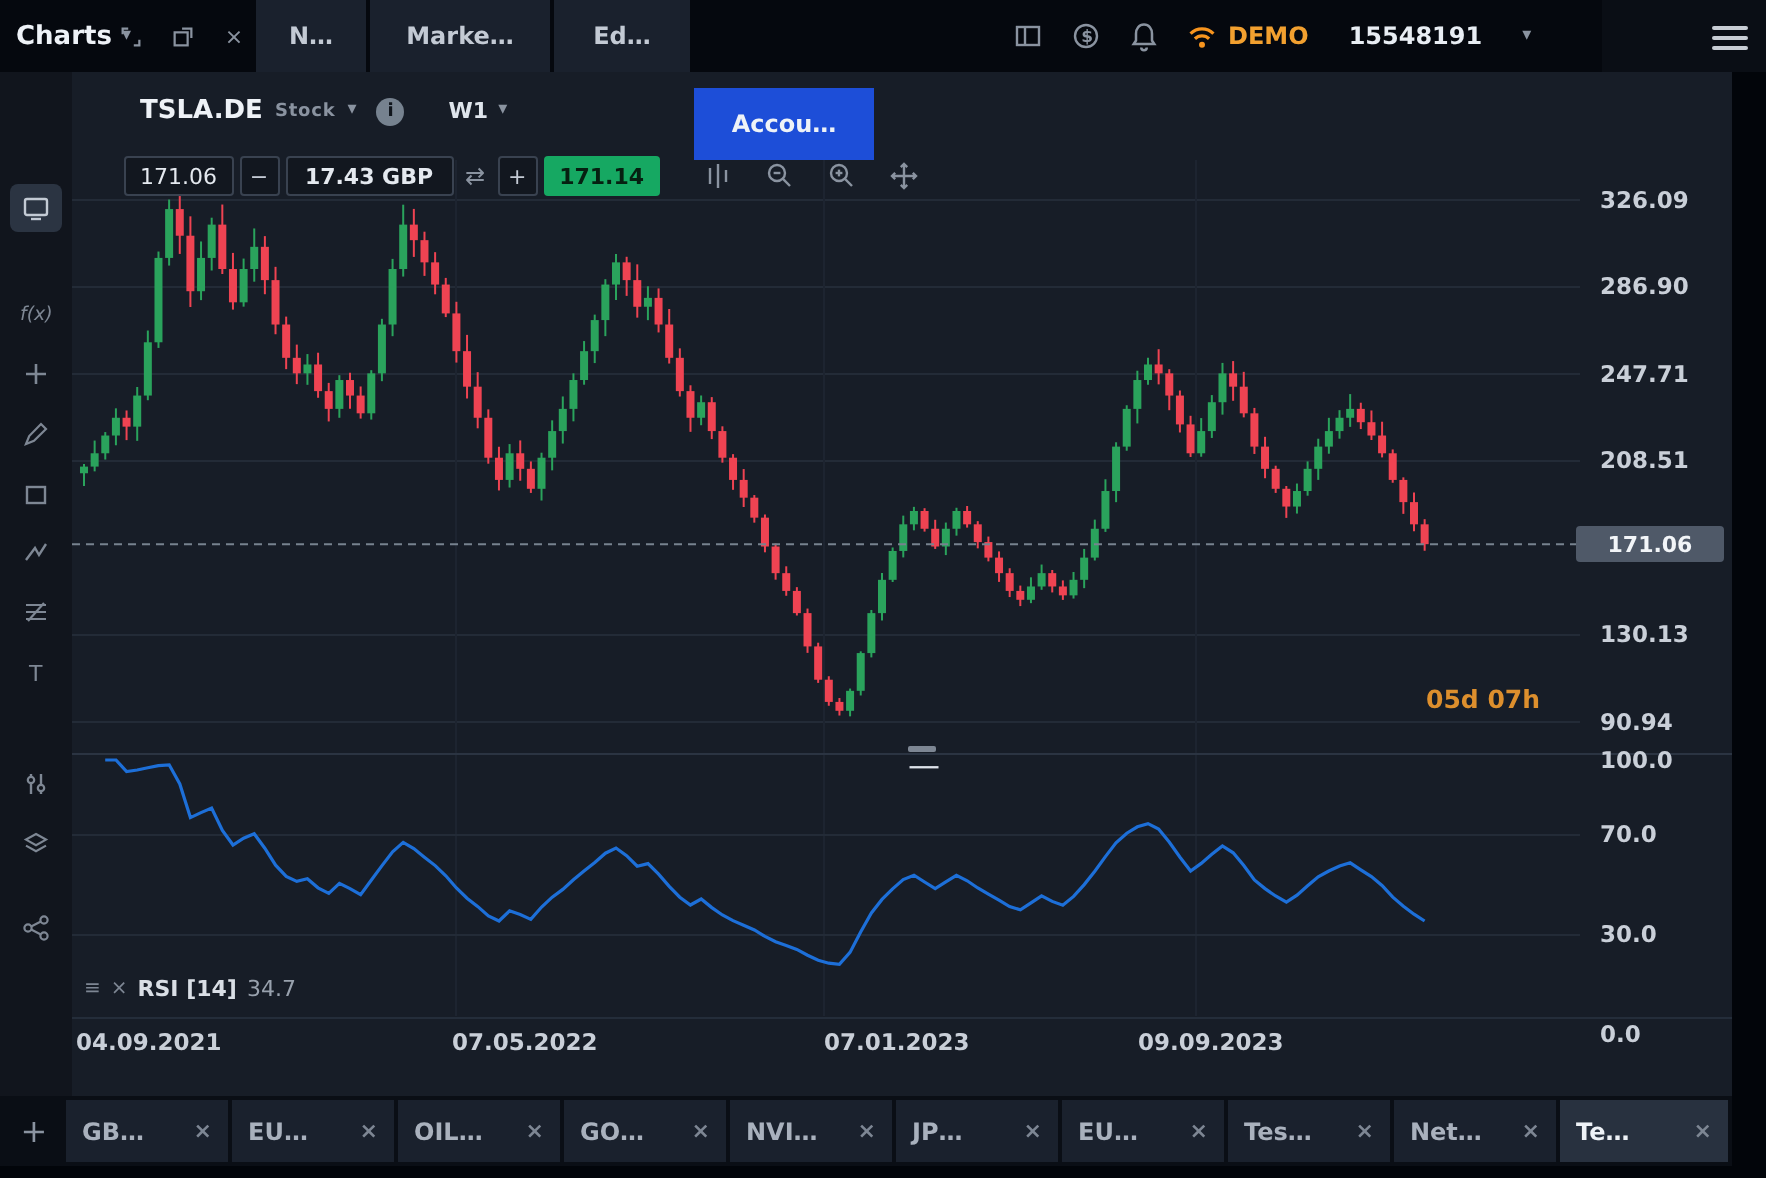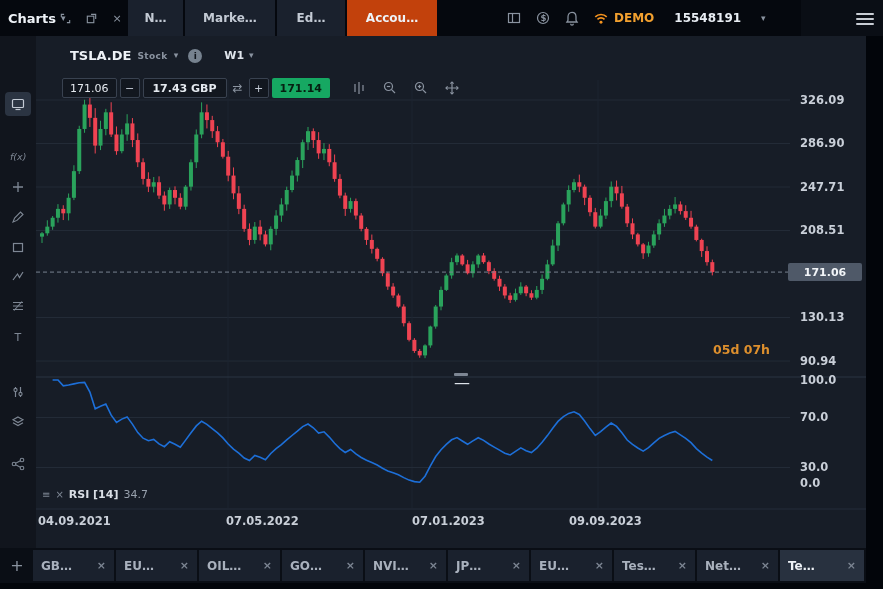--- a/index.html
+++ b/index.html
@@ -10,21 +10,21 @@
   
   .topbar{position:absolute;left:0;top:0;width:801px;height:36px;background:#05080e;z-index:4;}
   .charts-menu{position:absolute;left:8px;top:0;height:36px;display:flex;align-items:center;gap:5px;cursor:pointer;}
   .charts-menu .lbl{font-size:13px;font-weight:bold;color:#eef2f7;}
   .caret{font-size:9px;color:#8a93a0;line-height:1;}
   .win-icons{position:absolute;left:58px;top:0;height:36px;display:flex;align-items:center;gap:12px;}
   .win-icons .ic{width:14px;height:14px;display:flex;align-items:center;justify-content:center;color:#8a93a0;font-size:11px;cursor:pointer;}
   .ws-tabs{position:absolute;left:128px;top:0;height:36px;display:flex;gap:2px;}
   .ws-tab{height:36px;display:flex;align-items:center;justify-content:center;background:#1a212d;
           color:#c3cad4;font-size:12px;font-weight:bold;cursor:pointer;}
-  .ws-tab.active{background:#c2410c;color:#eef2f7;}
+  .ws-tab.active{background:#1d4ed8;color:#eef2f7;margin-top:44px;}
   .tb-icons{position:absolute;left:506px;top:0;height:36px;display:flex;align-items:center;gap:13px;}
   .tb-ic{width:16px;height:16px;cursor:pointer;}
   .account{position:absolute;left:614px;top:0;height:36px;display:flex;align-items:center;gap:20px;cursor:pointer;}
   .acct-mode{color:#f2a02f;font-size:12px;font-weight:bold;}
   .acct-num{color:#e8edf3;font-size:12px;font-weight:bold;}
   .hamburger{position:absolute;left:856px;top:10px;width:18px;height:16px;cursor:pointer;z-index:6;}
   .hamburger div{height:2px;background:#c8cdd4;margin:3px 0;border-radius:1px;}
 
   
   .left-toolbar{position:absolute;left:0;top:36px;width:36px;height:512px;background:#11151d;z-index:3;}
@@ -558,21 +558,21 @@
     <div>
       <div class="pa-label" style="top:57px">326.09</div>
       <div class="pa-label" style="top:100px">286.90</div>
       <div class="pa-label" style="top:144px">247.71</div>
       <div class="pa-label" style="top:187px">208.51</div>
       <div class="pa-label" style="top:274px">130.13</div>
       <div class="pa-label" style="top:318px">90.94</div>
       <div class="pa-label" style="top:337px">100.0</div>
       <div class="pa-label" style="top:374px">70.0</div>
       <div class="pa-label" style="top:424px">30.0</div>
-      <div class="pa-label" style="top:440px">0.0</div>
+      <div class="pa-label" style="top:474px">0.0</div>
     </div>
 
     <div class="price-badge">171.06</div>
     <div class="countdown">05d 07h</div>
     <div class="panel-handle">—</div>
 
     <div class="rsi-row">
       <span class="rsi-ic">≡</span>
       <span class="rsi-ic">×</span>
       <span class="rsi-name">RSI [14]</span>

